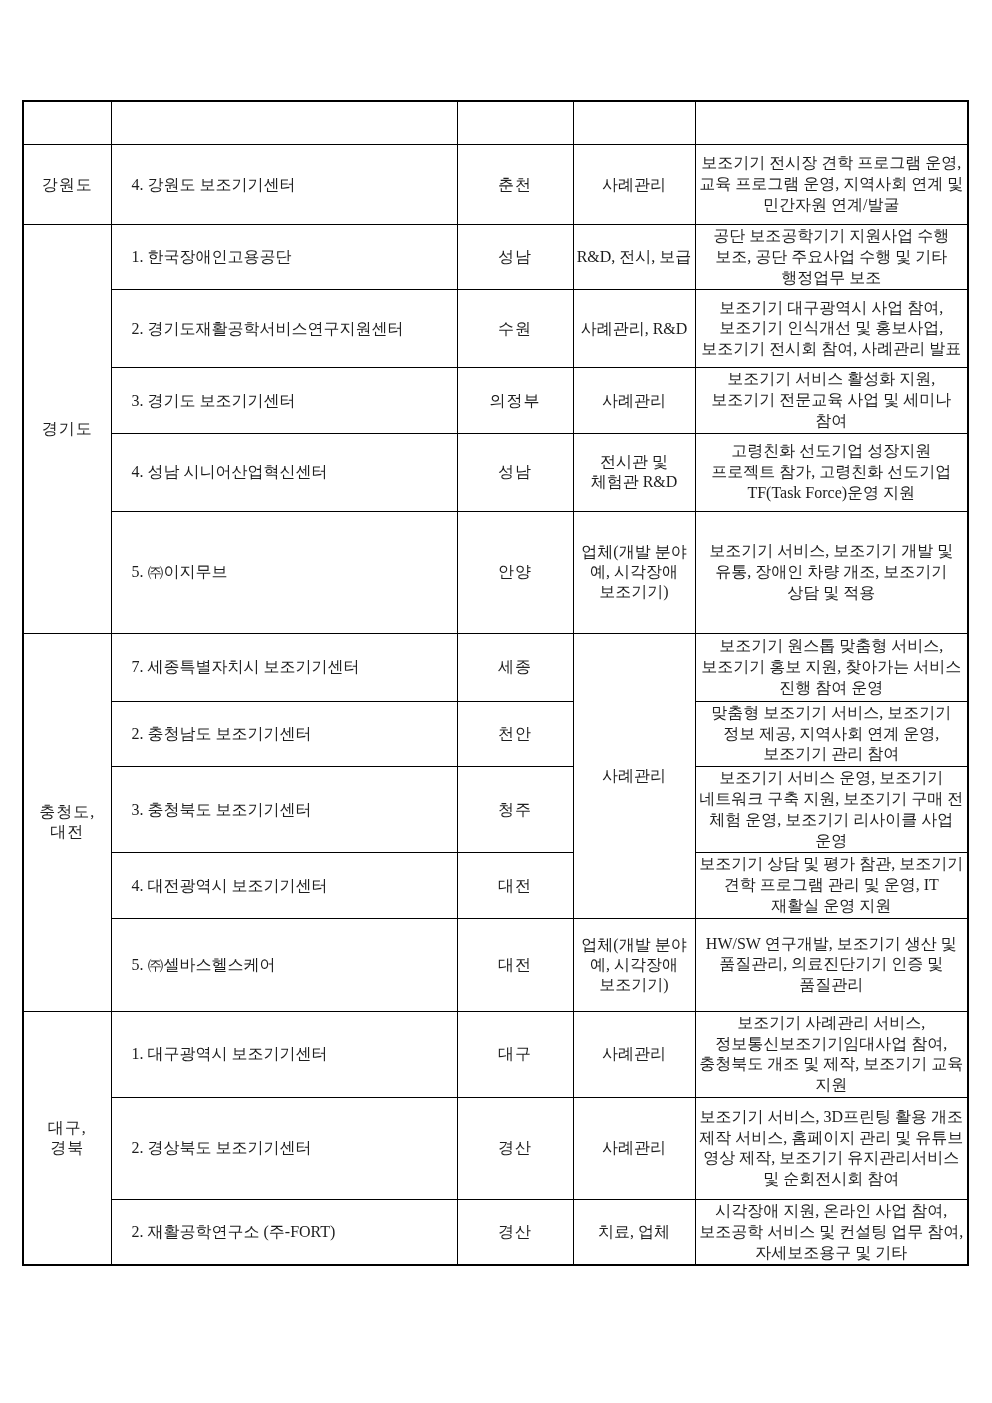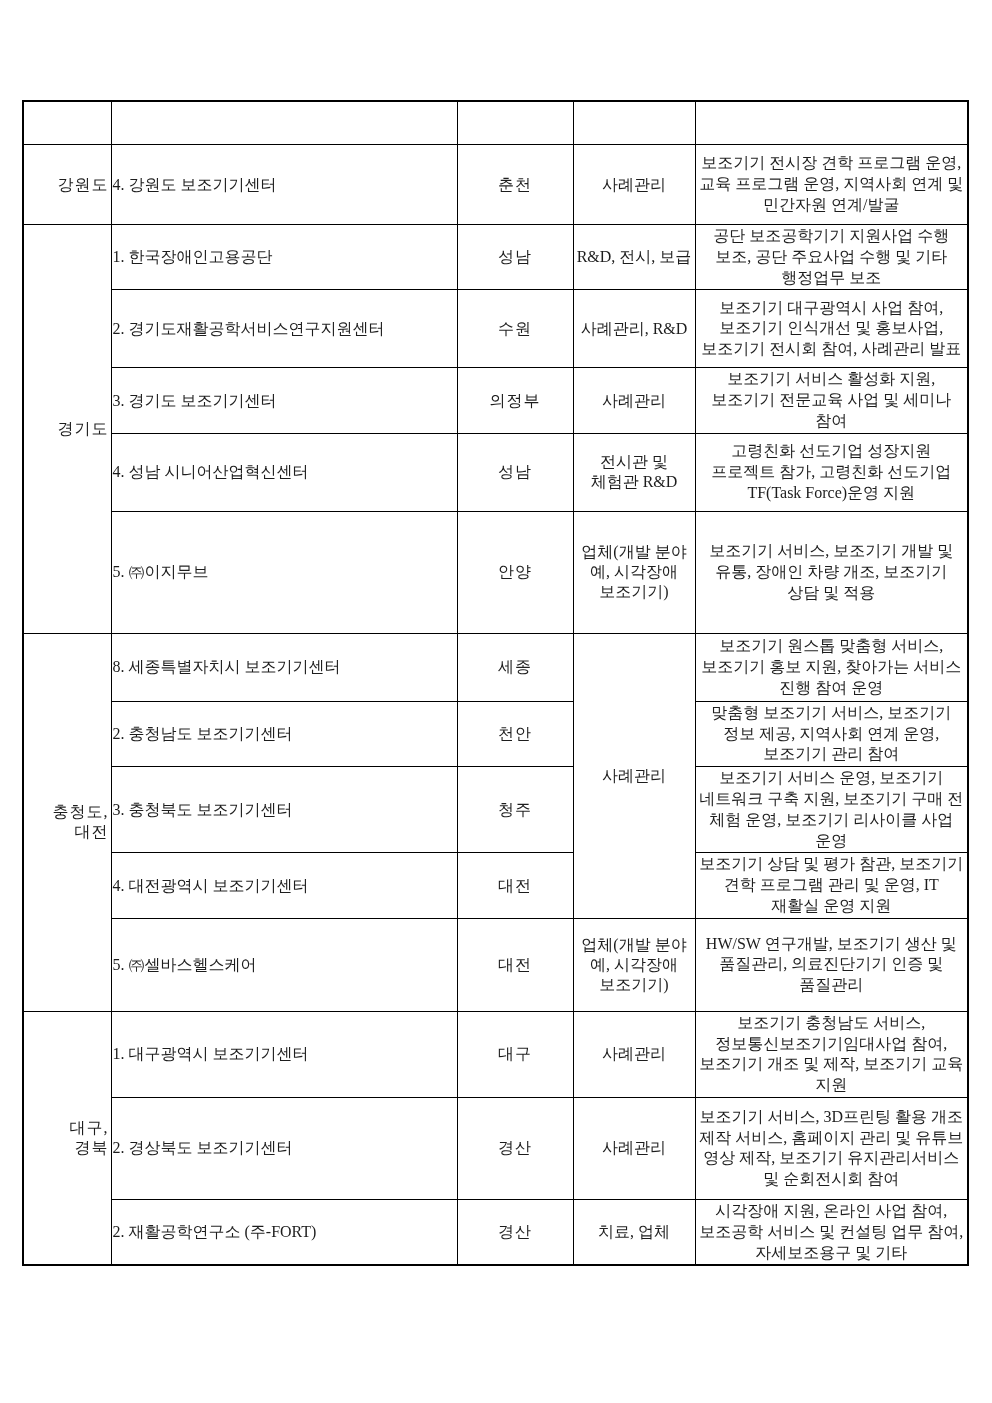--- a/index.html
+++ b/index.html
@@ -26,27 +26,27 @@
   .doc-table td {
     border: 1px solid #000;
     vertical-align: middle;
     overflow: hidden;
     padding: 1px 2px;
     font-size: 16px;
     line-height: 1.25;
     word-break: keep-all;
   }
   td.region {
-    text-align: right;
+    text-align: center;
     white-space: pre-line;
     letter-spacing: 1px;
   }
   td.org {
     text-align: left;
-    padding-left: 1px;
+    padding-left: 20px;
   }
   td.city {
     text-align: center;
     letter-spacing: 1px;
     margin-top: 12px;
   }
   td.category {
     text-align: center;
     margin-top: 29px;
   }
@@ -115,21 +115,21 @@
     <tr style="height:122px">
       <td class="org">5. ㈜이지무브</td>
       <td class="city">안양</td>
       <td class="category">업체(개발 분야 예, 시각장애 보조기기)</td>
       <td class="desc">보조기기 서비스, 보조기기 개발 및 유통, 장애인 차량 개조, 보조기기 상담 및 적용</td>
     </tr>
 
     <tr style="height:68px">
       <td class="region" rowspan="5">충청도,
 대전</td>
-      <td class="org">8. 세종특별자치시 보조기기센터</td>
+      <td class="org">7. 세종특별자치시 보조기기센터</td>
       <td class="city">세종</td>
       <td class="category" rowspan="4">사례관리</td>
       <td class="desc">보조기기 원스톱 맞춤형 서비스, 보조기기 홍보 지원, 찾아가는 서비스 진행 참여 운영</td>
     </tr>
     <tr style="height:57px">
       <td class="org">2. 충청남도 보조기기센터</td>
       <td class="city">천안</td>
       <td class="desc">맞춤형 보조기기 서비스, 보조기기 정보 제공, 지역사회 연계 운영, 보조기기 관리 참여</td>
     </tr>
     <tr style="height:78px">
@@ -148,21 +148,21 @@
       <td class="category">업체(개발 분야 예, 시각장애 보조기기)</td>
       <td class="desc">HW/SW 연구개발, 보조기기 생산 및 품질관리, 의료진단기기 인증 및 품질관리</td>
     </tr>
 
     <tr style="height:78px">
       <td class="region" rowspan="3">대구,
 경북</td>
       <td class="org">1. 대구광역시 보조기기센터</td>
       <td class="city">대구</td>
       <td class="category">사례관리</td>
-      <td class="desc">보조기기 충청남도 서비스, 정보통신보조기기임대사업 참여, 보조기기 개조 및 제작, 보조기기 교육 지원</td>
+      <td class="desc">보조기기 사례관리 서비스, 정보통신보조기기임대사업 참여, 충청북도 개조 및 제작, 보조기기 교육 지원</td>
     </tr>
     <tr style="height:102px">
       <td class="org">2. 경상북도 보조기기센터</td>
       <td class="city">경산</td>
       <td class="category">사례관리</td>
       <td class="desc">보조기기 서비스, 3D프린팅 활용 개조 제작 서비스, 홈페이지 관리 및 유튜브 영상 제작, 보조기기 유지관리서비스 및 순회전시회 참여</td>
     </tr>
     <tr style="height:59px">
       <td class="org">2. 재활공학연구소 (주-FORT)</td>
       <td class="city">경산</td>

